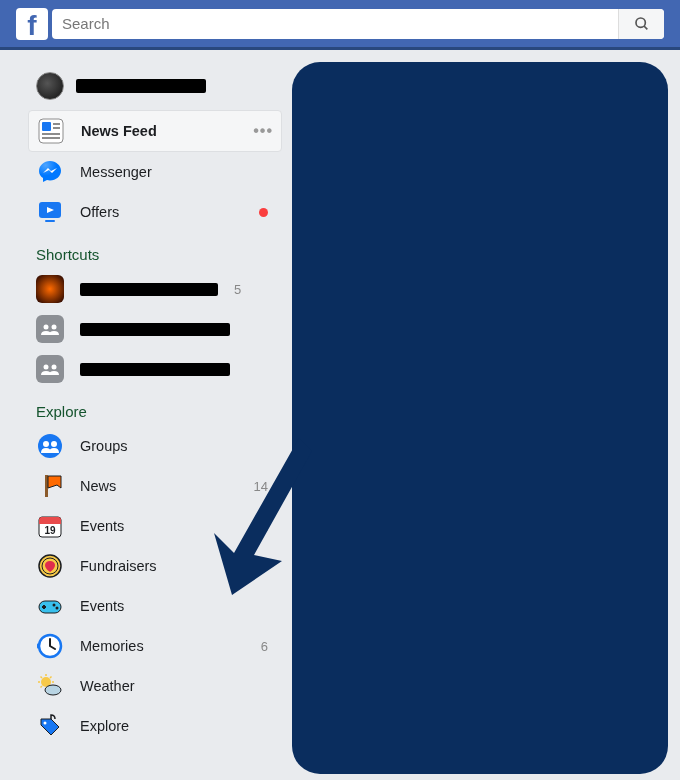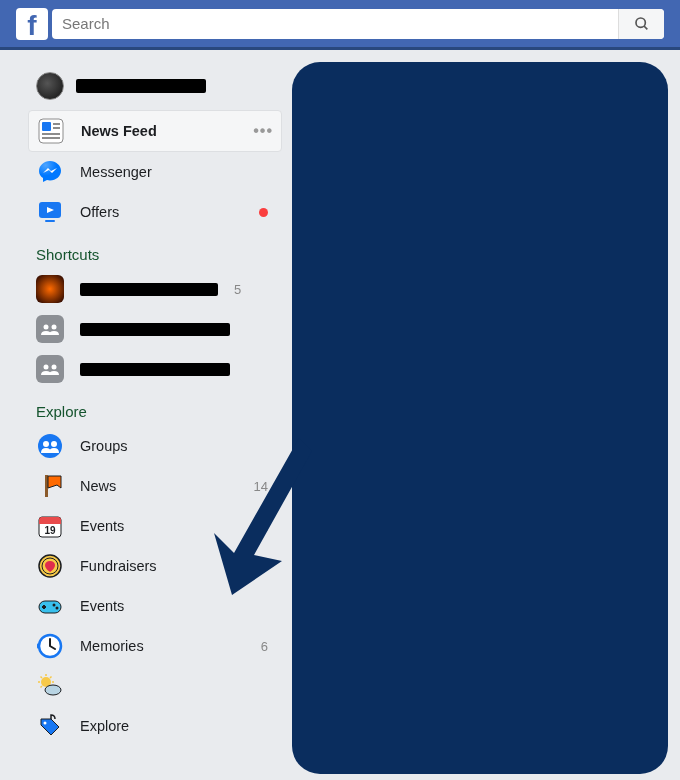--- a/index.html
+++ b/index.html
@@ -214,20 +214,21 @@
     </div>
 
     <div class="nav-item">
       <div class="nav-icon">
         <svg width="26" height="26" viewBox="0 0 26 26">
             <circle cx="9" cy="9" r="5" fill="#f7c948"></circle>
             <path d="M9 1 L9 3 M9 15 L9 17 M1 9 L3 9 M15 9 L17 9 M3.5 3.5 L5 5 M13 13 L14.5 14.5 M3.5 14.5 L5 13 M13 5 L14.5 3.5" stroke="#f7c948" stroke-width="1.5"></path>
             <ellipse cx="16" cy="17" rx="8" ry="5" fill="#b8d4e3" stroke="#1c1e21"></ellipse>
           </svg>
       </div>
+      <span class="nav-label">Weather</span>
     </div>
 
     <div class="nav-item">
       <div class="nav-icon">
         <svg width="26" height="26" viewBox="0 0 26 26">
             <path d="M4 6 L14 6 L22 14 L14 22 L4 12 Z" fill="#1877f2" stroke="#1c1e21"></path>
             <circle cx="8" cy="10" r="1.5" fill="#fff"></circle>
             <path d="M14 6 L14 2 Q18 2 18 6" fill="none" stroke="#1c1e21" stroke-width="1.5"></path>
           </svg>
       </div>

